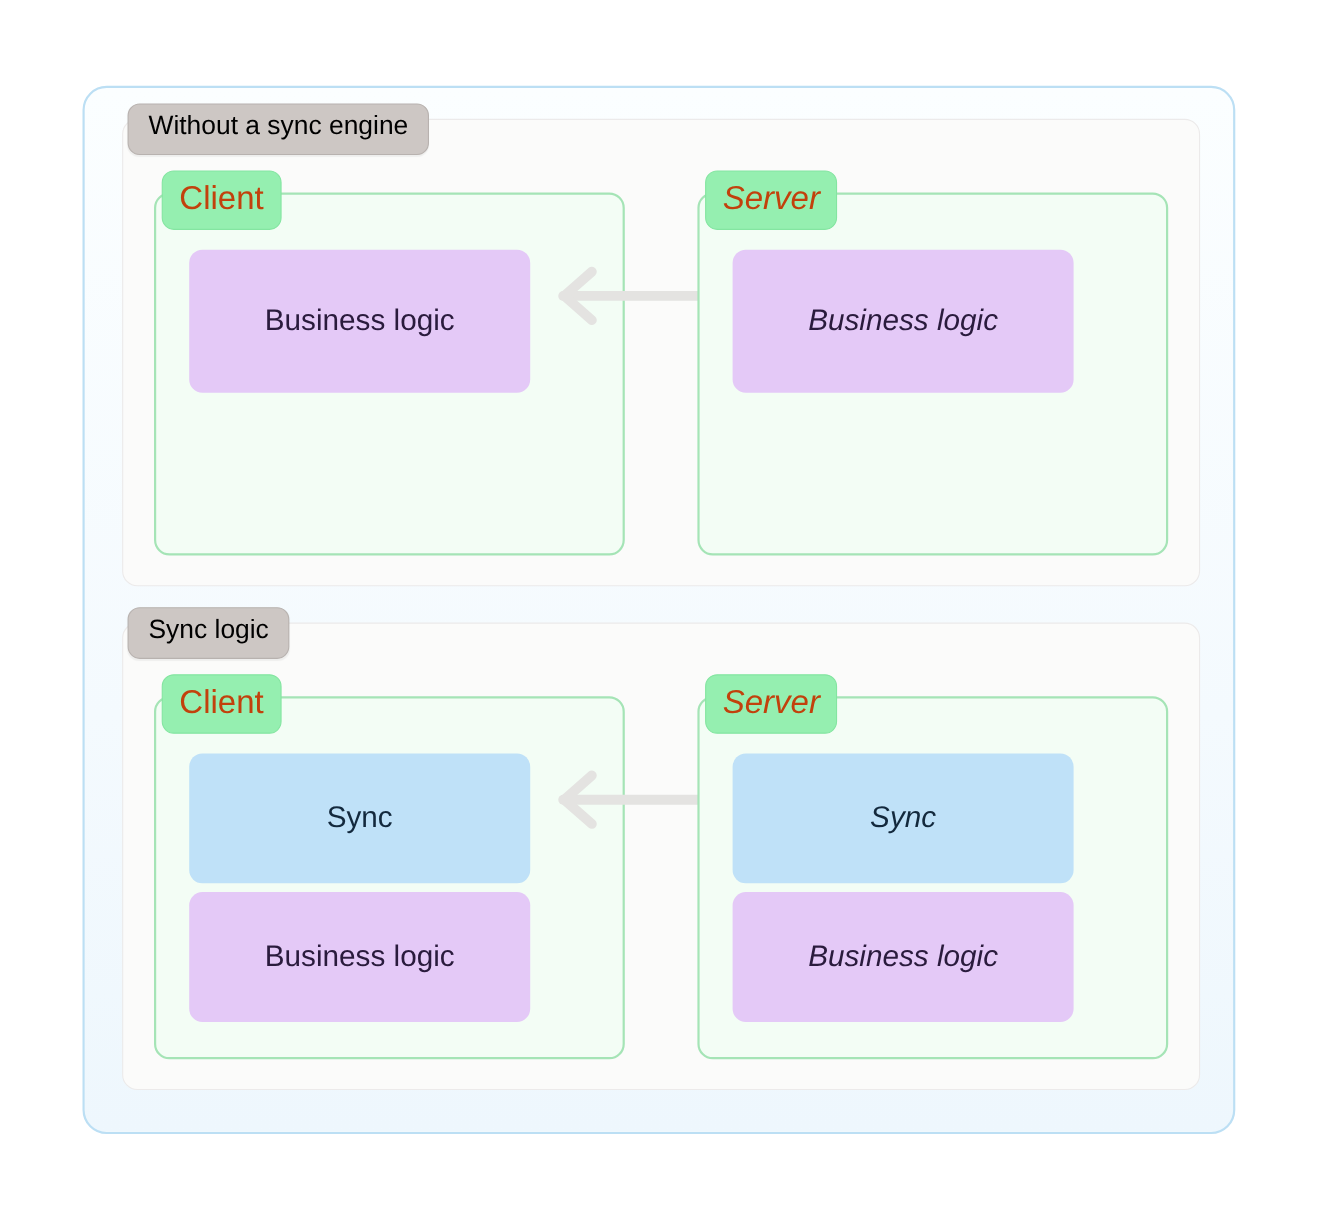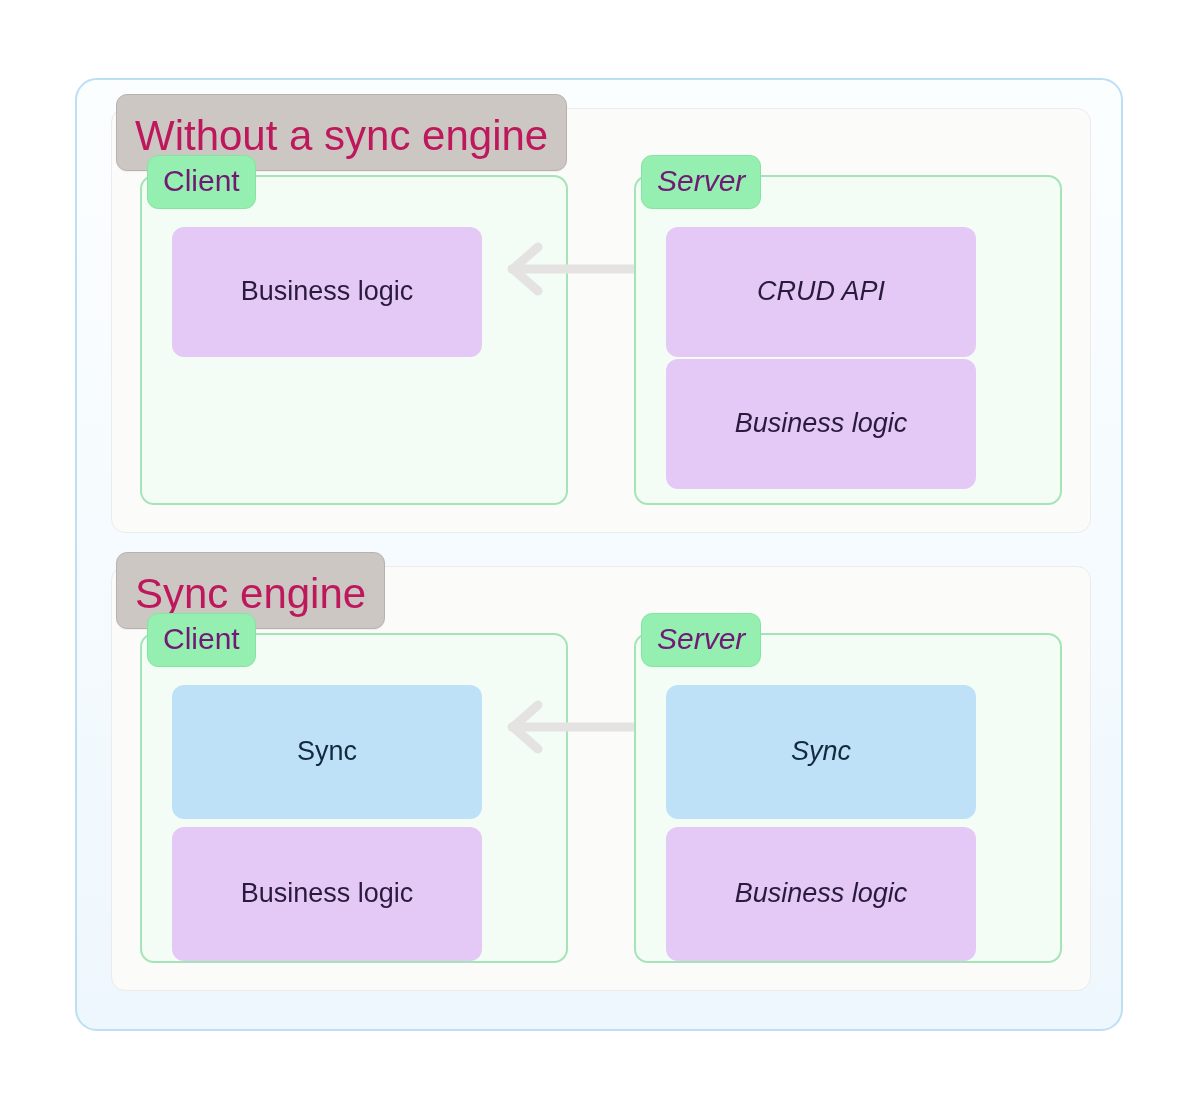--- a/index.html
+++ b/index.html
@@ -43,24 +43,24 @@
 
   
   .section-title {
     position: absolute;
     left: 4px;
     top: -15px;
     box-sizing: border-box;
     background: #cdc7c4;
     border: 1px solid #b8b2af;
     border-radius: 11px;
-    color: #be185d;
-    font-size: 42px;
+    color: #000000;
+    font-size: 24px;
     line-height: 1;
-    padding: 20px 18px 13px 18px;
+    padding: 8px 18px 13px 18px;
     white-space: nowrap;
     box-shadow: 0 1px 1px rgba(0,0,0,0.05);
   }
 
   
   .node {
     position: absolute;
     top: 66px;
     width: 428px;
     height: 330px;
@@ -74,21 +74,21 @@
 
   
   .node-label {
     position: absolute;
     left: 5px;
     top: -22px;
     box-sizing: border-box;
     background: #95efb0;
     border: 1px solid #84e5a1;
     border-radius: 11px;
-    color: #701a75;
+    color: #c2410c;
     font-size: 30px;
     line-height: 1;
     padding: 10px 15px 12px 15px;
     white-space: nowrap;
   }
 
   
   .stack {
     position: absolute;
     left: 30px;
@@ -105,21 +105,21 @@
     text-align: center;
     font-size: 27px;
     line-height: 1.38;
     color: #2a1b3d;
     padding: 0 10px;
   }
   .block-purple { background: #e4c9f7; }
   .block-blue   { background: #bfe1f8; color: #13293d; }
 
   .h-tall  { height: 130px; }
-  .h-short { height: 134px; }
+  .h-short { height: 118px; }
 
   .stack .block + .block { margin-top: 2px; }
   .stack.gapped .block + .block { margin-top: 8px; }
 
   
   .connector {
     position: absolute;
     left: 382px;
     top: 132px;
     width: 240px;
@@ -150,30 +150,29 @@
           <line x1="18" y1="28" x2="222" y2="28"></line>
           <polyline points="44,6 19,28 44,50"></polyline>
           <polyline points="196,6 221,28 196,50"></polyline>
         </g>
       </svg>
     </div>
 
     <div class="node node-server">
       <div class="node-label">Server</div>
       <div class="stack">
-        <div class="block block-purple h-tall">CRUD API</div>
         <div class="block block-purple h-tall">Business logic</div>
       </div>
     </div>
 
   </div>
 
   <div class="section section-bottom">
 
-    <div class="section-title">Sync engine</div>
+    <div class="section-title">Sync logic</div>
 
     <div class="node node-client">
       <div class="node-label">Client</div>
       <div class="stack gapped">
         <div class="block block-blue h-short">Sync</div>
         <div class="block block-purple h-short">Business logic</div>
       </div>
     </div>
 
     <div class="connector">

